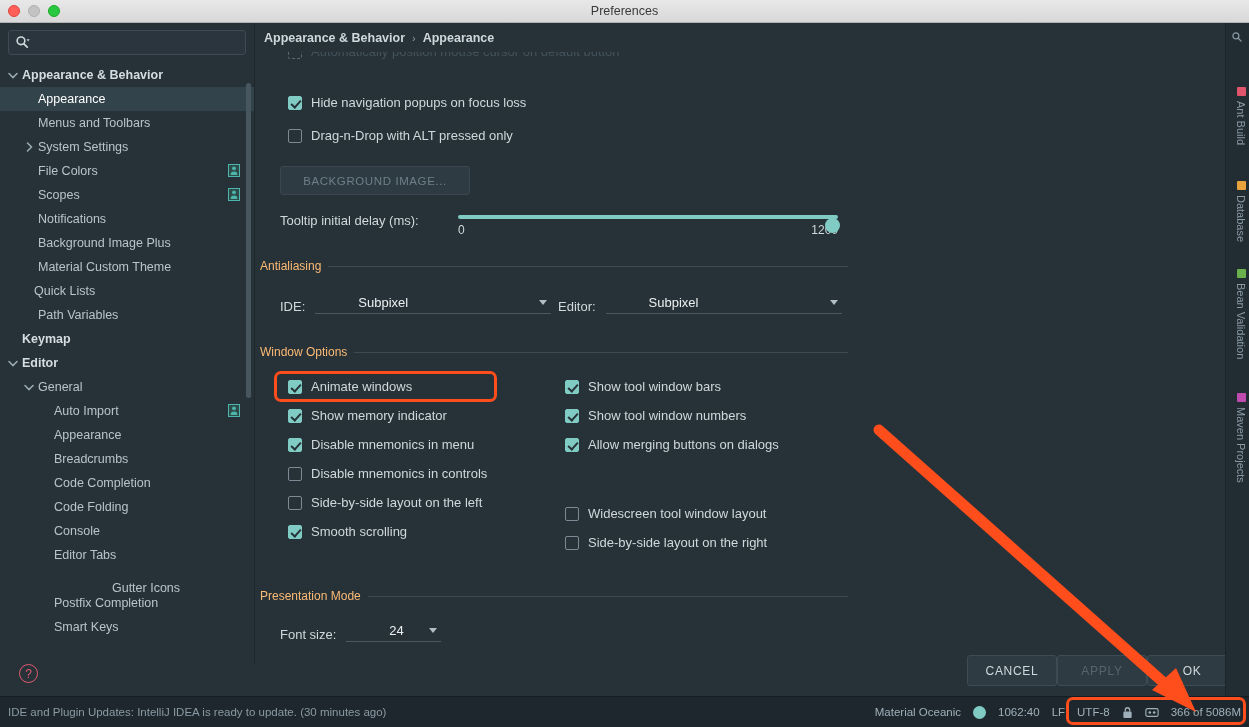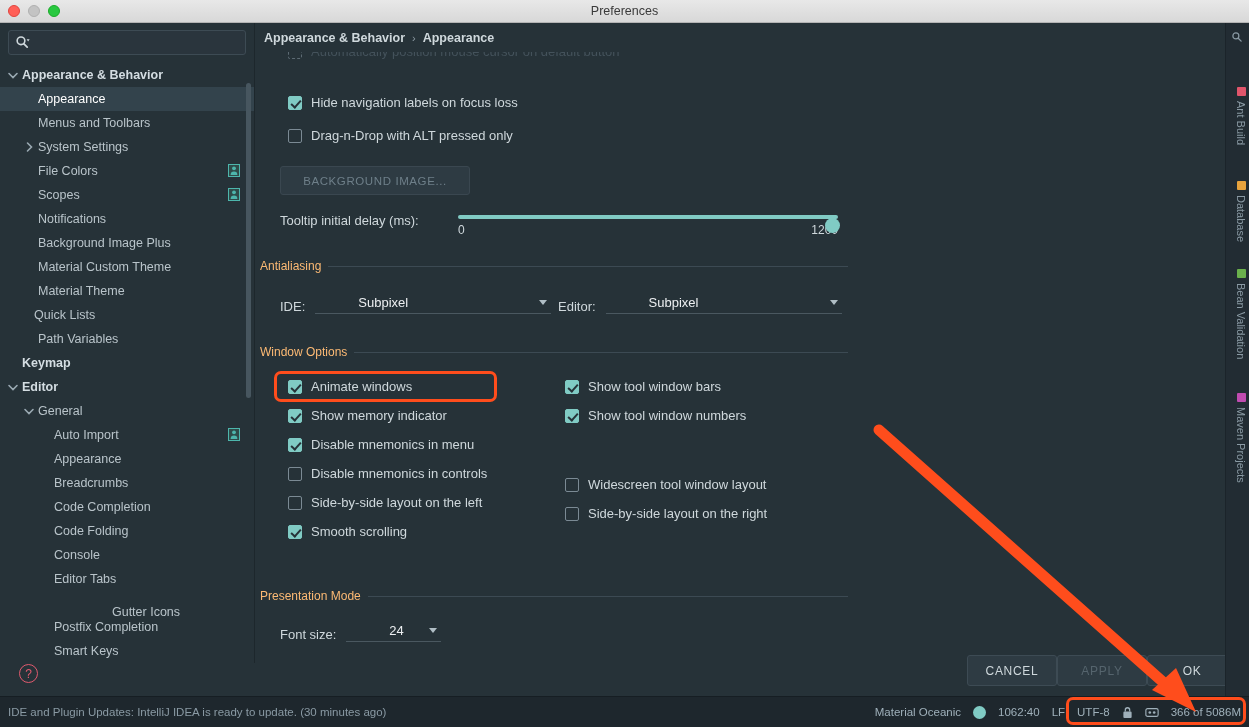--- a/index.html
+++ b/index.html
@@ -288,24 +288,20 @@
             <span>Notifications</span>
           </div>
           <div class="tree-row" style="padding-left: 22px;">
             <span class="twisty"></span>
             <span>Background Image Plus</span>
           </div>
           <div class="tree-row" style="padding-left: 22px;">
             <span class="twisty"></span>
             <span>Material Custom Theme</span>
           </div>
-          <div class="tree-row" style="padding-left: 22px;">
-            <span class="twisty"></span>
-            <span>Material Theme</span>
-          </div>
           <div class="tree-row" style="padding-left: 18px;">
             <span class="twisty"></span>
             <span>Quick Lists</span>
           </div>
           <div class="tree-row" style="padding-left: 22px;">
             <span class="twisty"></span>
             <span>Path Variables</span>
           </div>
           <div class="tree-row bold" style="padding-left: 6px;">
             <span class="twisty"></span>
@@ -386,21 +382,21 @@
 
       <div class="content">
 
         <div class="clipped-row">
           <span class="cb dim"></span>
           <span>Automatically position mouse cursor on default button</span>
         </div>
 
         <div class="chk-row row-opt" style="top:43px;">
           <span class="cb on"></span>
-          <span>Hide navigation labels on focus loss</span>
+          <span>Hide navigation popups on focus loss</span>
         </div>
         <div class="chk-row row-opt" style="top:76px;">
           <span class="cb off"></span>
           <span>Drag-n-Drop with ALT pressed only</span>
         </div>
 
         <div class="btn-bg">BACKGROUND IMAGE...</div>
 
         <div class="slider-label">Tooltip initial delay (ms):</div>
         <div class="slider-wrap">
@@ -464,20 +460,24 @@
             </div>
           </div>
         <div id="wo-right" style="position:absolute; left:309px; top:320px;">
             <div class="chk-row" style="height: 29px;">
               <span class="cb on"></span>
               <span>Show tool window bars</span>
             </div>
             <div class="chk-row" style="height: 29px;">
               <span class="cb on"></span>
               <span>Show tool window numbers</span>
+            </div>
+            <div class="chk-row" style="height: 29px;">
+              <span class="cb on"></span>
+              <span>Allow merging buttons on dialogs</span>
             </div>
             <div class="chk-row" style="height: 29px; margin-top: 40px;">
               <span class="cb off"></span>
               <span>Widescreen tool window layout</span>
             </div>
             <div class="chk-row" style="height: 29px;">
               <span class="cb off"></span>
               <span>Side-by-side layout on the right</span>
             </div>
           </div>

